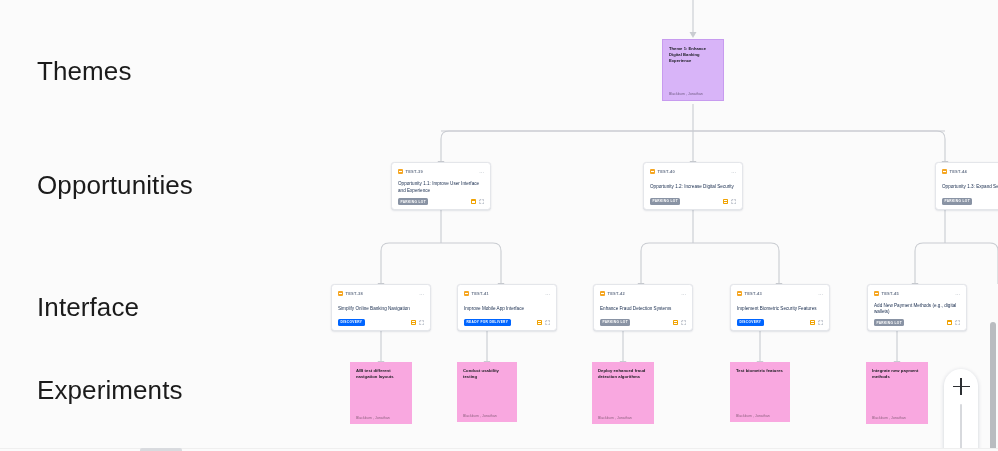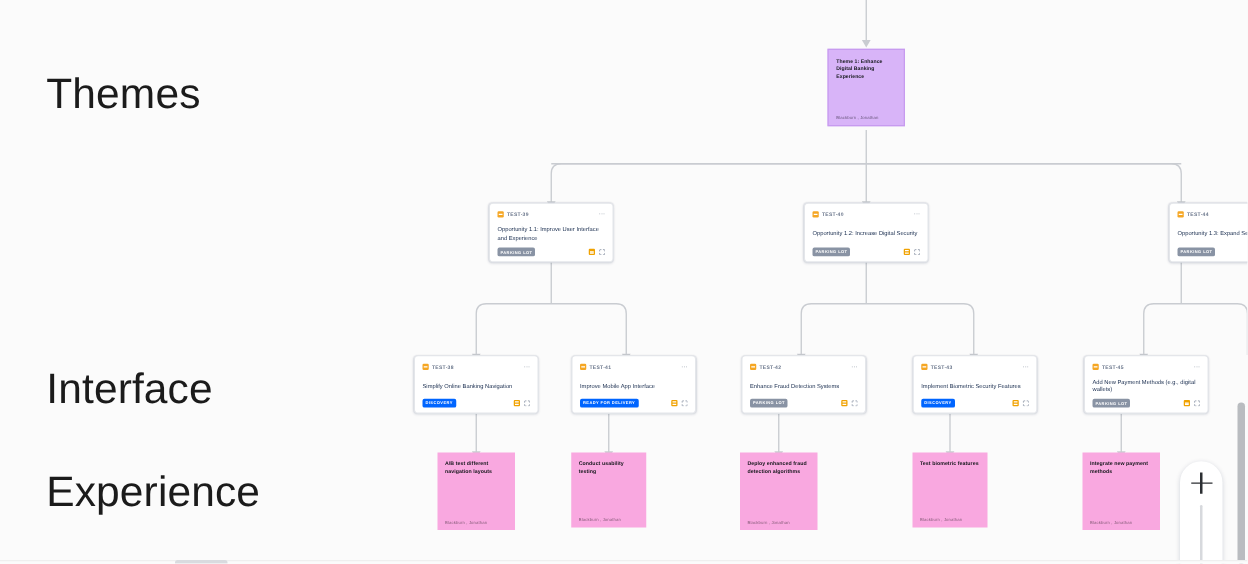--- a/index.html
+++ b/index.html
@@ -14,21 +14,21 @@
     position: relative;
     width: 998px; height: 451px;
     background: #fbfbfb;
     overflow: hidden;
   }
 
   
   .row-label {
     position: absolute;
     left: 37px;
-    font-size: 34px;
+    font-size: 26px;
     color: #1b1b1b;
     font-weight: 400;
     letter-spacing: .1px;
     white-space: nowrap;
   }
 
   
   #links {
     position: absolute;
     left: 0; top: 0;
@@ -281,22 +281,23 @@
     <polygon points="483.5,361 490.5,361 487,367"></polygon>
     <path d="M623,331 L623,362"></path>
     <polygon points="619.5,361 626.5,361 623,367"></polygon>
     <path d="M760,331 L760,362"></path>
     <polygon points="756.5,361 763.5,361 760,367"></polygon>
     <path d="M897,331 L897,362"></path>
     <polygon points="893.5,361 900.5,361 897,367"></polygon>
   </svg>
 
   <div class="row-label" style="top:56px">Themes</div>
+  <div class="row-label" style="top:170px">Opportunities</div>
   <div class="row-label" style="top:292px">Interface</div>
-  <div class="row-label" style="top:375px">Experience</div>
+  <div class="row-label" style="top:375px">Experiments</div>
 
   <div class="theme-card" style="left:662px; top:39px;">
     <div class="theme-title">Theme 1: Enhance Digital Banking Experience</div>
     <div class="theme-author">Blackburn , Jonathan</div>
   </div>
 
   <div class="card" style="left:391px; top:162px; width:100px; height:48px;">
     <div class="card-top">
       <div class="key-wrap">
         <span class="type-icon"></span>

